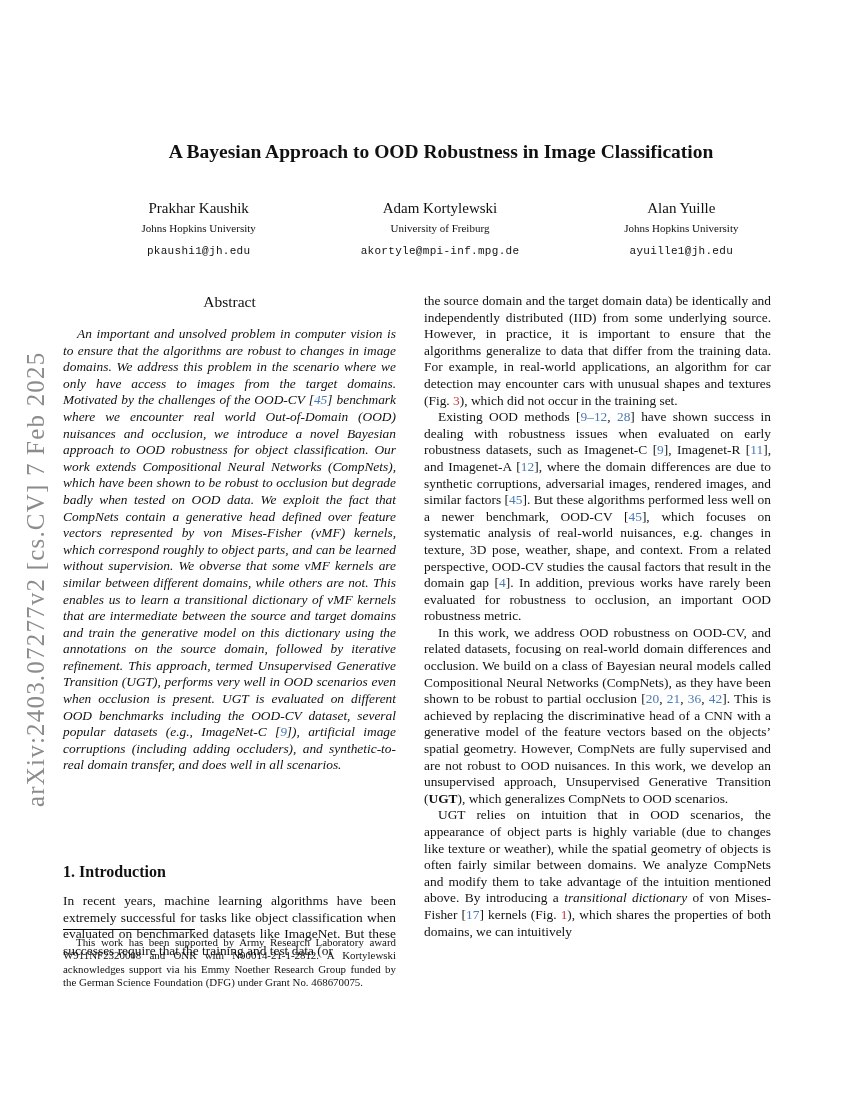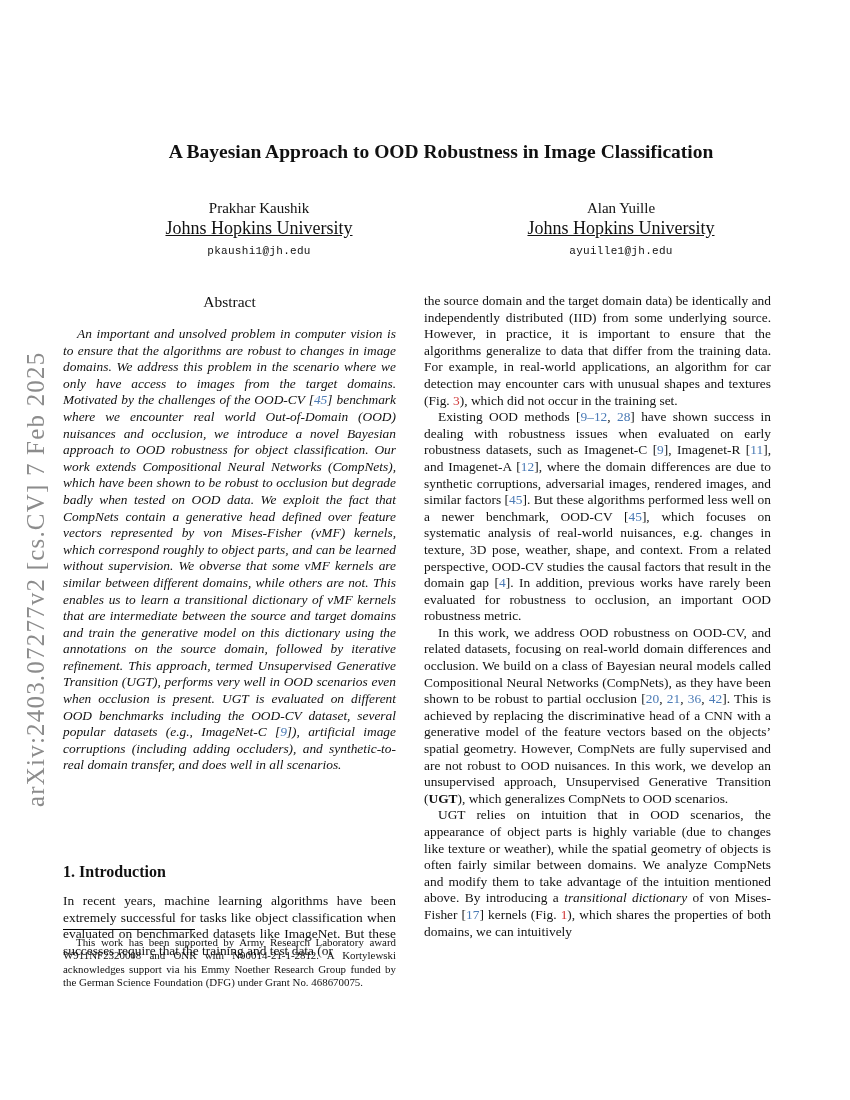--- a/index.html
+++ b/index.html
@@ -33,21 +33,21 @@
     position:absolute;top:141px;left:16px;width:100%;
     text-align:center;
     font-size:19.5px;font-weight:bold;
   }
   .authors-row{
     position:absolute;top:199px;left:78px;width:724px;
     display:flex;
   }
   .author-block{flex:1;text-align:center;}
   .author-name{font-size:15px;line-height:19px;}
-  .author-affil{font-size:18px;line-height:20px;text-decoration:underline;}
+  .author-affil{font-size:11px;line-height:20px;}
   .author-email{
     font-family:"Liberation Mono", monospace;
     font-size:11px;margin-top:7px;letter-spacing:0.3px;
   }
   
   .left-col-abstract{position:absolute;left:63px;top:293px;width:333px;}
   .abstract-heading{
     text-align:center;font-weight:normal;font-size:15.5px;
     margin:0 0 15px 0;
   }
@@ -87,20 +87,25 @@
 
   <h1 class="paper-title" style="margin:0;">A Bayesian Approach to OOD Robustness in Image Classification</h1>
 
   <div class="authors-row">
     <div class="author-block">
       <div class="author-name">Prakhar Kaushik</div>
       <div class="author-affil">Johns Hopkins University</div>
       <div class="author-email">pkaushi1@jh.edu</div>
     </div>
     <div class="author-block">
+      <div class="author-name">Adam Kortylewski</div>
+      <div class="author-affil">University of Freiburg</div>
+      <div class="author-email">akortyle@mpi-inf.mpg.de</div>
+    </div>
+    <div class="author-block">
       <div class="author-name">Alan Yuille</div>
       <div class="author-affil">Johns Hopkins University</div>
       <div class="author-email">ayuille1@jh.edu</div>
     </div>
   </div>
 
   <div class="left-col-abstract">
     <div class="abstract-heading">Abstract</div>
     <p class="col-text abstract-body"><span>An important and unsolved problem in computer vision is to ensure that the algorithms are robust to changes in image domains. We address this problem in the scenario where we only have access to images from the target domains. Motivated by the challenges of the OOD-CV [</span><span class="cite">45</span><span>] benchmark where we encounter real world Out-of-Domain (OOD) nuisances and occlusion, we introduce a novel Bayesian approach to OOD robustness for object classification. Our work extends Compositional Neural Networks (CompNets), which have been shown to be robust to occlusion but degrade badly when tested on OOD data. We exploit the fact that CompNets contain a generative head defined over feature vectors represented by von Mises-Fisher (vMF) kernels, which correspond roughly to object parts, and can be learned without supervision. We obverse that some vMF kernels are similar between different domains, while others are not. This enables us to learn a transitional dictionary of vMF kernels that are intermediate between the source and target domains and train the generative model on this dictionary using the annotations on the source domain, followed by iterative refinement. This approach, termed Unsupervised Generative Transition (UGT), performs very well in OOD scenarios even when occlusion is present. UGT is evaluated on different OOD benchmarks including the OOD-CV dataset, several popular datasets (e.g., ImageNet-C [</span><span class="cite">9</span><span>]), artificial image corruptions (including adding occluders), and synthetic-to-real domain transfer, and does well in all scenarios.</span></p>
   </div>

